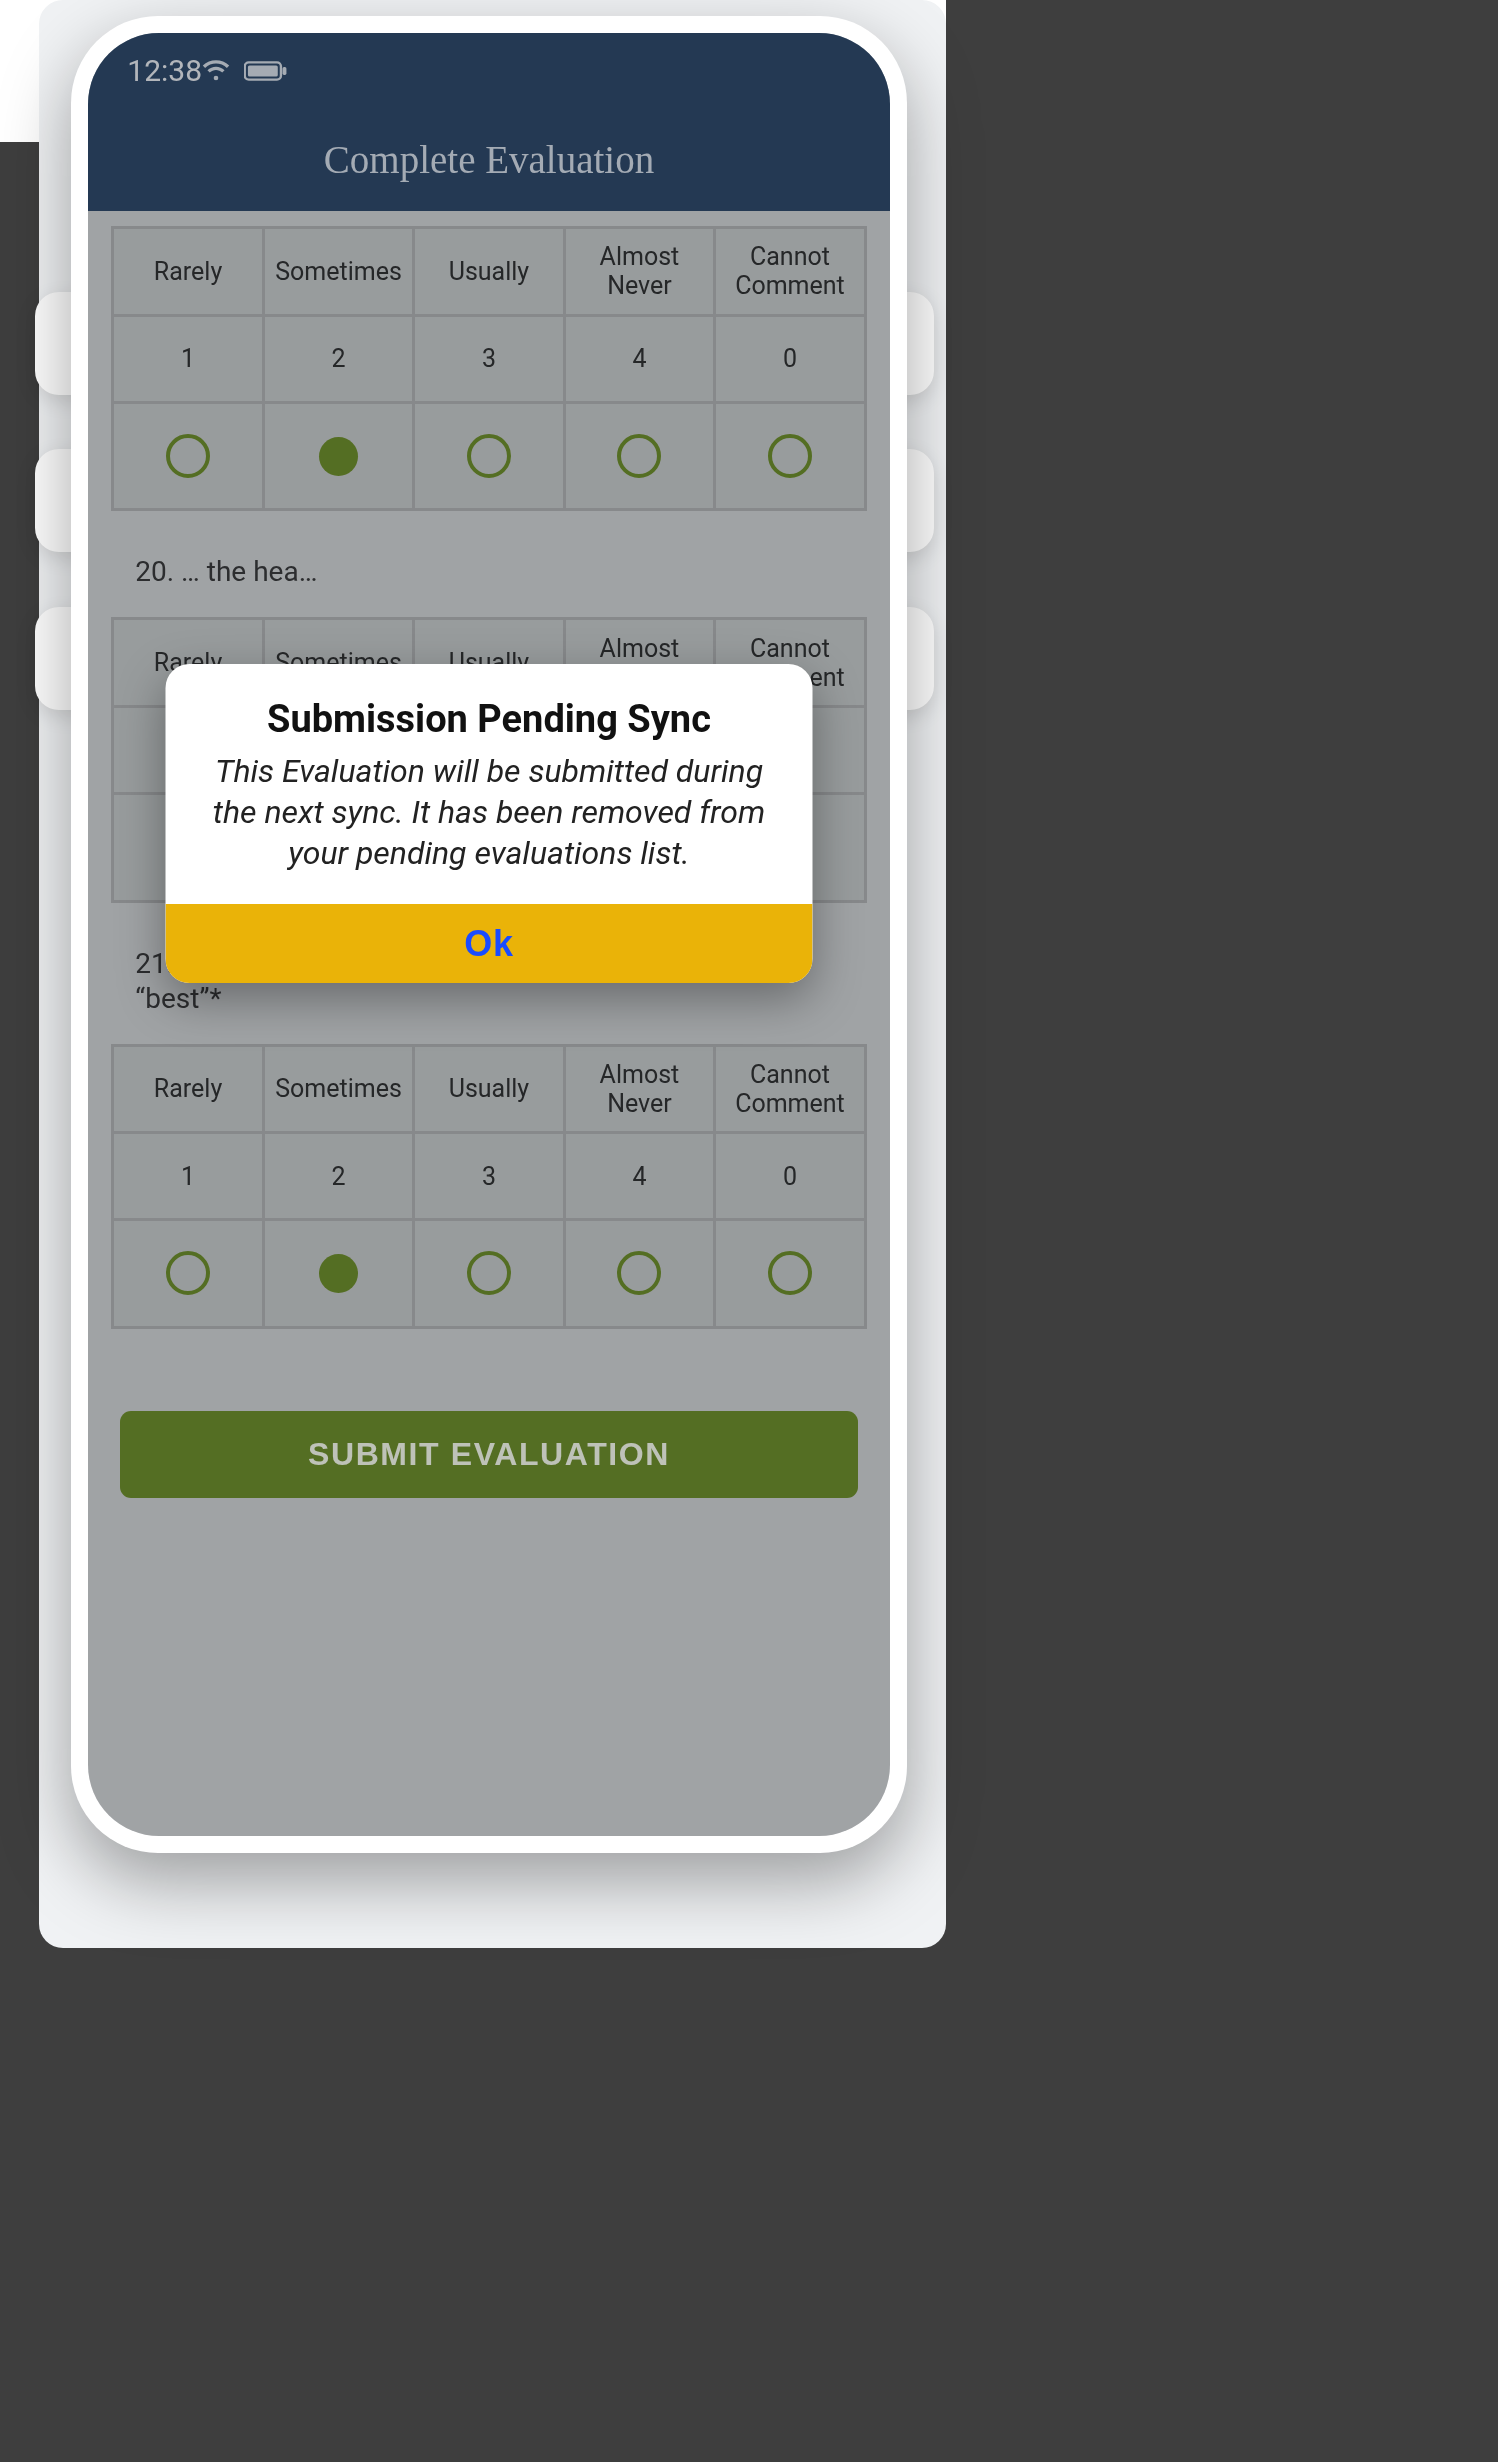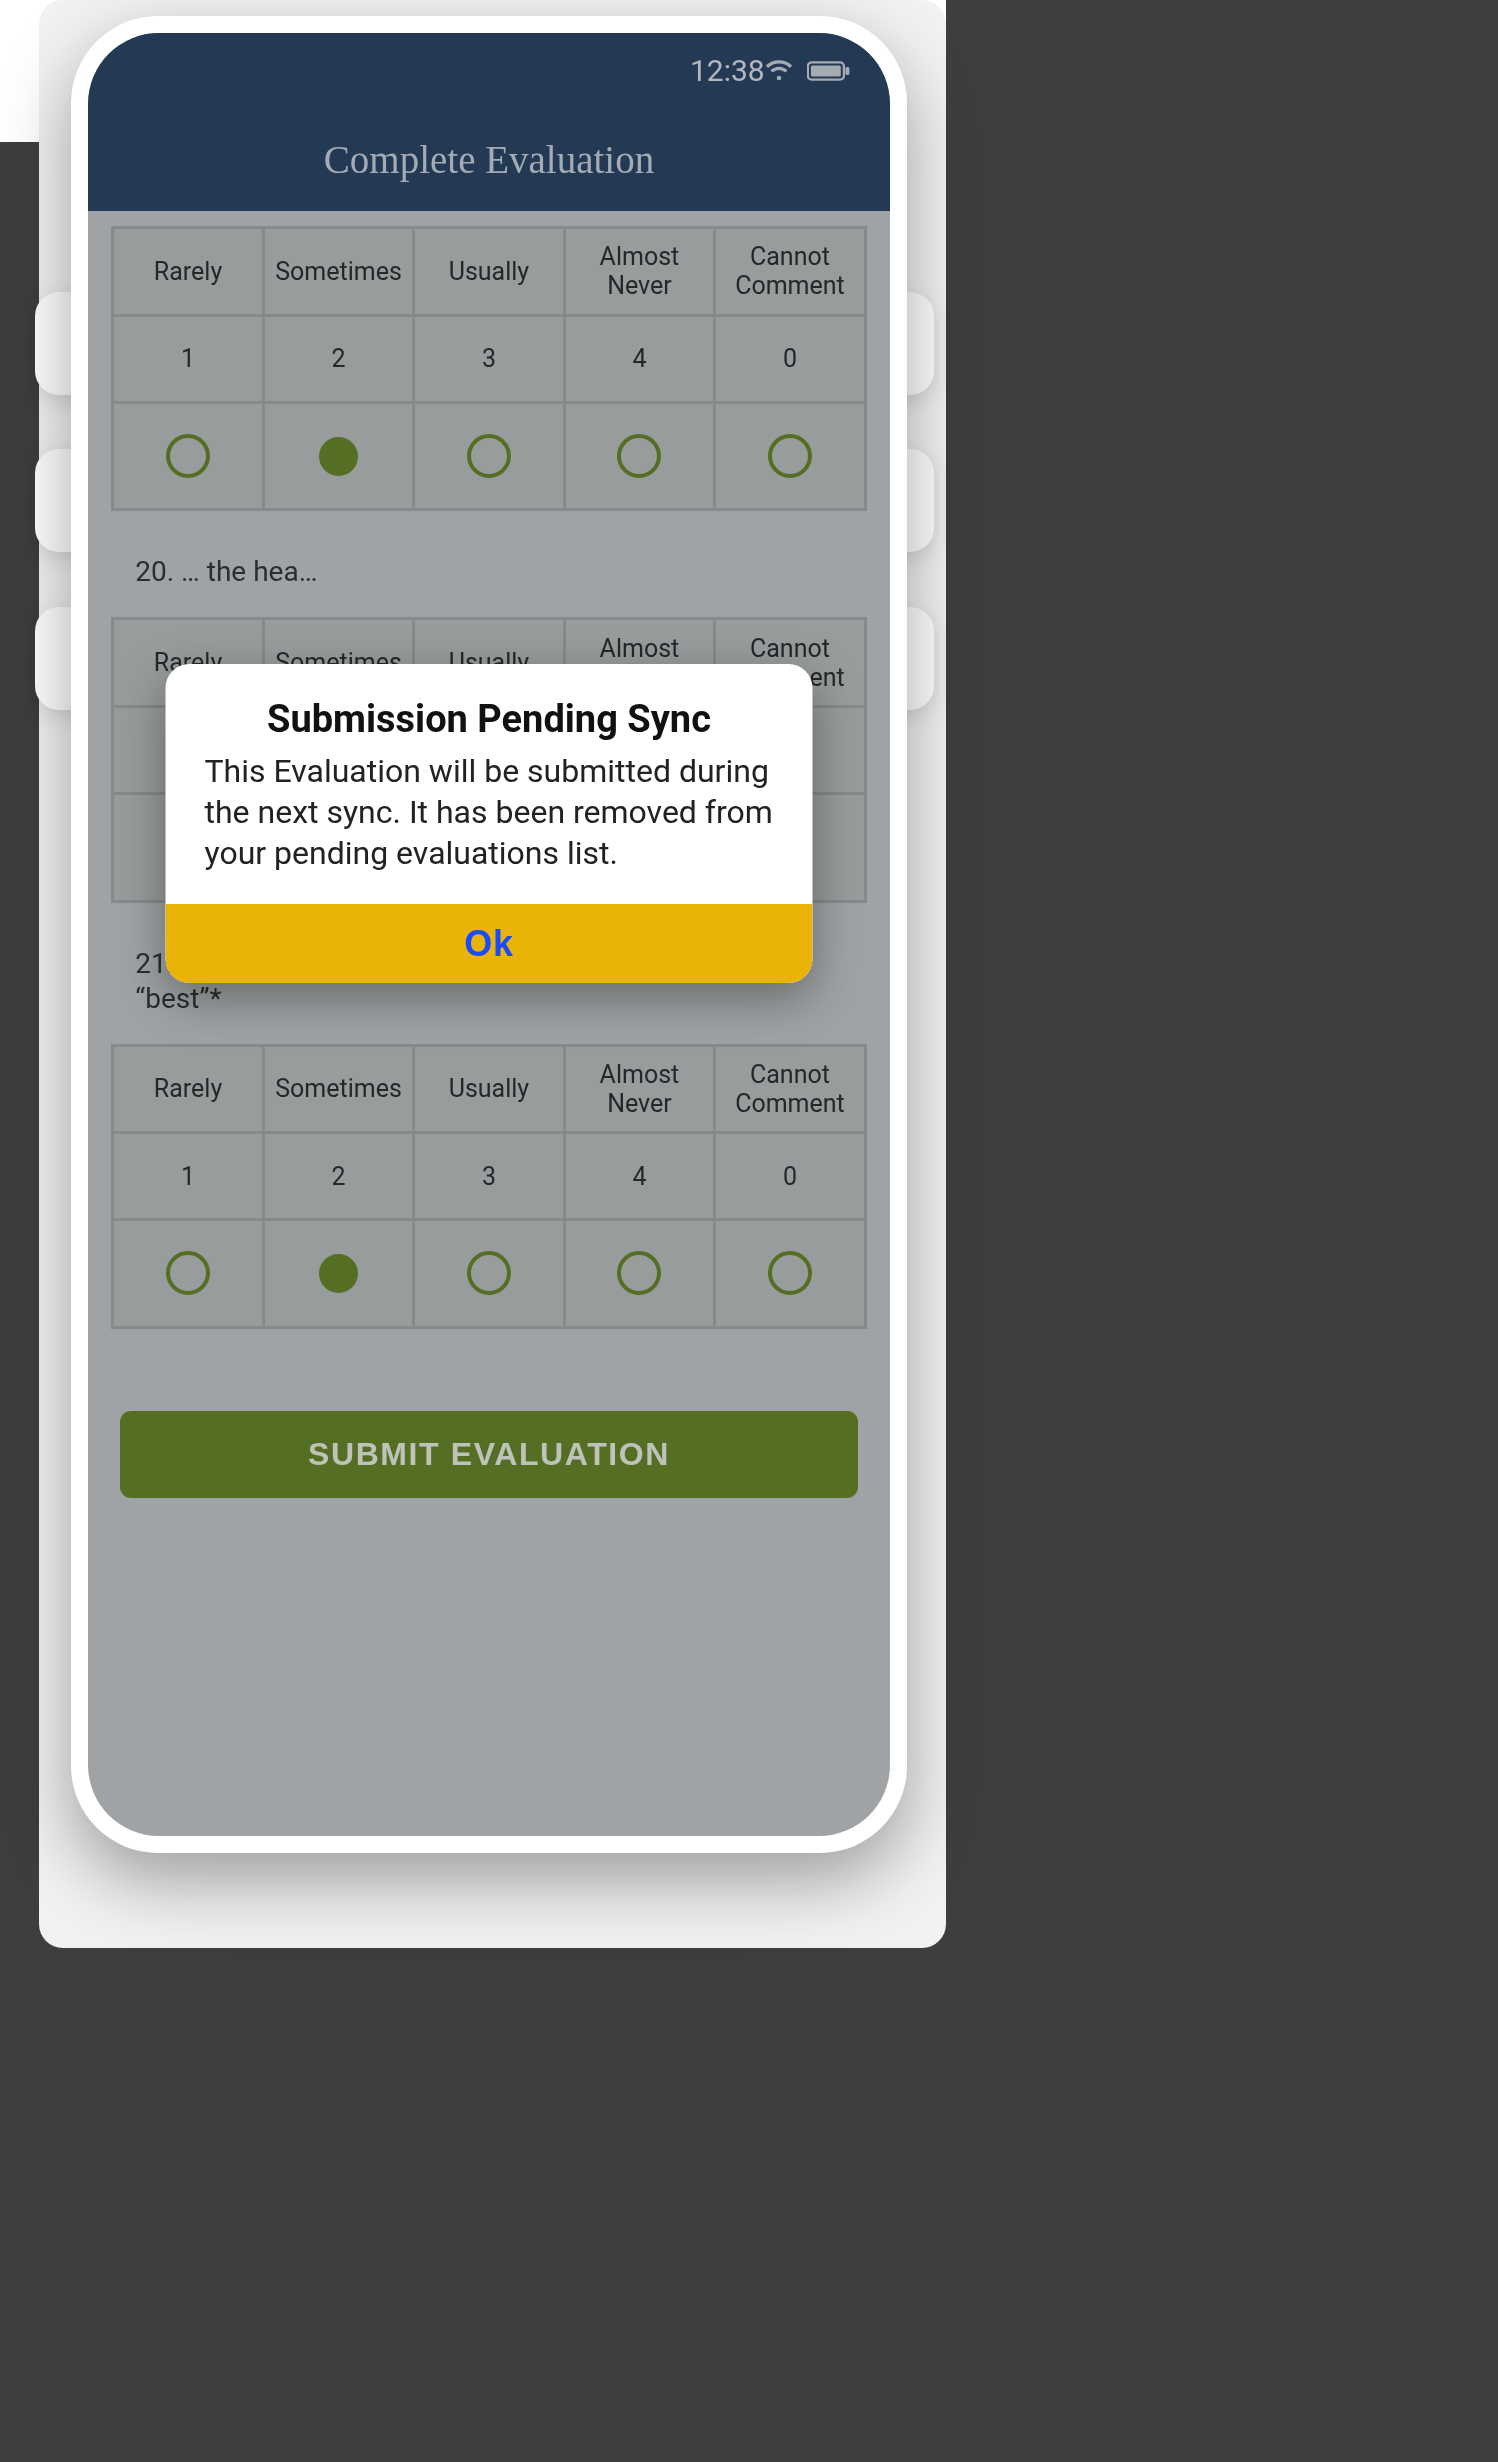--- a/index.html
+++ b/index.html
@@ -19,21 +19,21 @@
     background:#ffffff;border-radius:87px;
     box-shadow:0 28px 71px rgba(0,0,0,0.35);
     padding:17.3px;box-sizing:border-box;
   }
   .screen{
     position:relative;width:100%;height:100%;border-radius:71px;overflow:hidden;
     background:#c9cccf;
   }
   .statusbar{
     height:75px;background:#2d4868;color:#e0e4ea;font-size:30px;
-    display:flex;align-items:center;justify-content:flex-end;
+    display:flex;align-items:center;justify-content:flex-start;
     padding:0 39px;
   }
   .status-icons{display:flex;gap:14px;align-items:center;}
   .wifi-icon,.batt-icon{display:inline-block;}
   .wifi-icon svg,.batt-icon svg{display:block;}
   .app-header{
     height:103px;background:#2d4868;color:#cdd6e2;display:flex;
     align-items:center;justify-content:center;font-size:39px;
     font-family:Georgia,"Times New Roman",serif;
   }
@@ -79,22 +79,23 @@
   .dialog{
     position:absolute;left:50%;top:631px;transform:translateX(-50%);
     width:647px;background:#ffffff;border-radius:24px;overflow:hidden;
     box-shadow:0 16px 47px rgba(0,0,0,0.35);
   }
   .dialog-title{
     text-align:center;font-weight:700;font-size:38px;color:#111;
     padding:33px 32px 9.5px;
   }
   .dialog-body{
-    font-size:32px;color:#222;line-height:1.28;
+    text-align:center;font-size:32px;color:#222;line-height:1.28;
     padding:0 39px 30px;
+    font-style:italic;
   }
   .dialog-sep{height:0.8px;background:#bfbfbf;}
   .dialog-btn{
     width:100%;height:79px;border:none;background:#eab308;color:#1a4cff;
     font-size:36px;font-weight:700;letter-spacing:0.8px;
   }
 </style>
 </head>
 <body>
 

